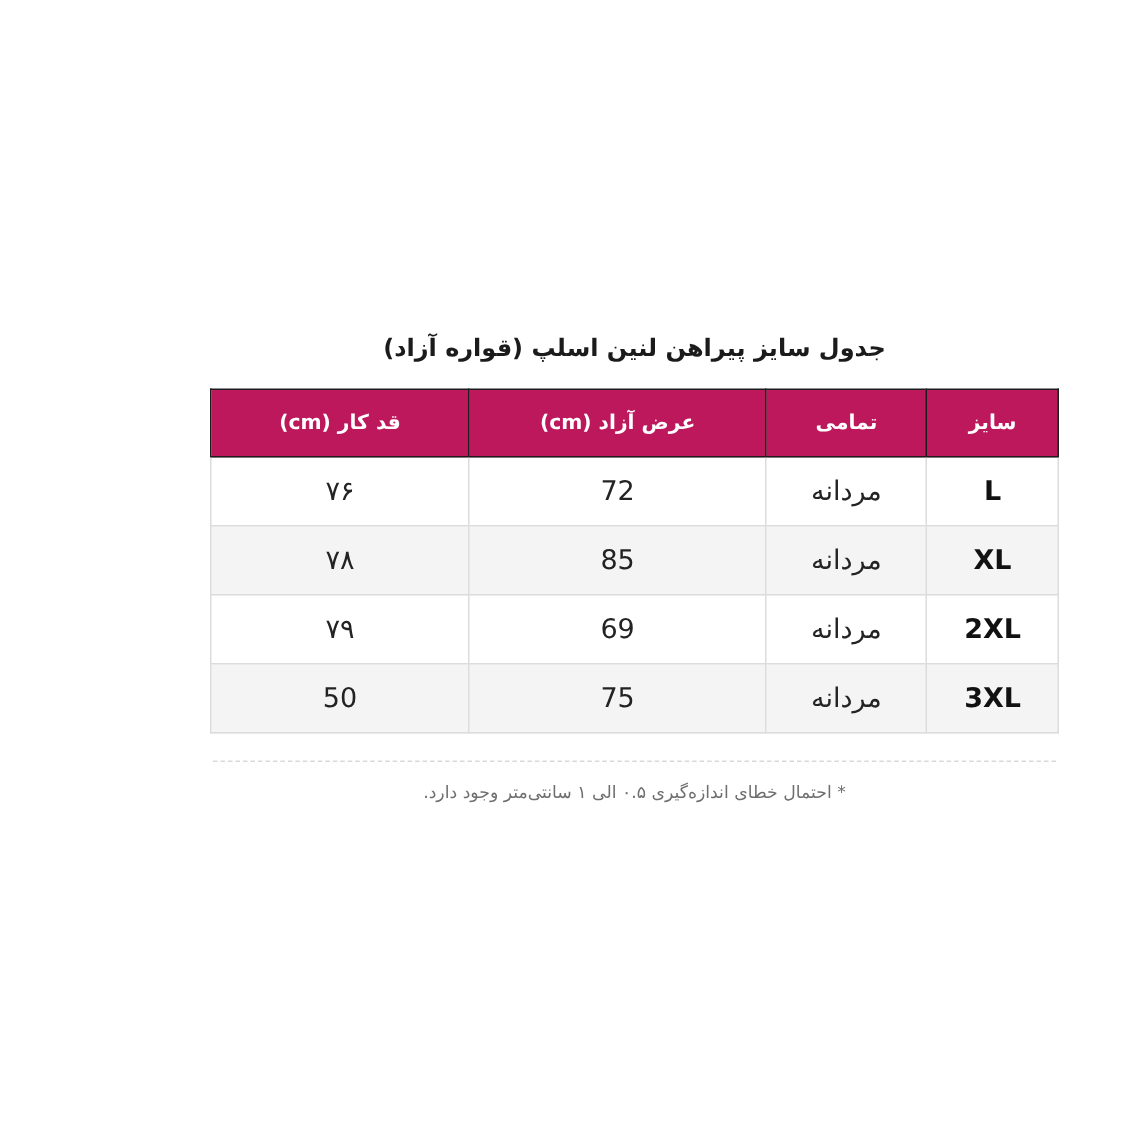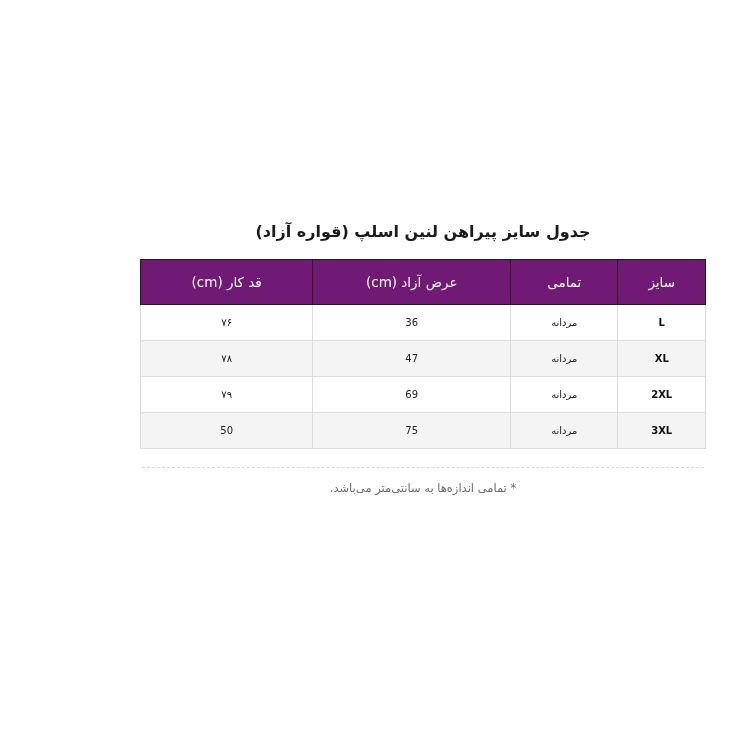--- a/index.html
+++ b/index.html
@@ -44,30 +44,30 @@
   .table-wrap {
     width: 100%;
   }
   table.size-table {
     width: 100%;
     border-collapse: collapse;
     direction: rtl;
     table-layout: fixed;
   }
   table.size-table thead th {
-    background: #701a75;
+    background: #be185d;
     color: #ffffff;
     font-size: 13.5px;
-    font-weight: normal;
+    font-weight: bold;
     padding: 14px 6px;
     border: 1px solid #1d1d1d;
     white-space: nowrap;
   }
   table.size-table tbody td {
-    font-size: 10px;
+    font-size: 18px;
     color: #232323;
     text-align: center;
     padding: 12px 6px;
     border: 1px solid #dcdcdc;
     background: #ffffff;
     white-space: nowrap;
   }
   table.size-table tbody tr.alt td {
     background: #f4f4f4;
     margin-left: 12px;
@@ -119,27 +119,27 @@
             <th>سایز</th>
             <th>تمامی</th>
             <th>عرض آزاد (cm)</th>
             <th>قد کار (cm)</th>
           </tr>
         </thead>
         <tbody>
           <tr>
             <td class="size-col">L</td>
             <td>مردانه</td>
-            <td>36</td>
+            <td>72</td>
             <td>۷۶</td>
           </tr>
           <tr class="alt">
             <td class="size-col">XL</td>
             <td>مردانه</td>
-            <td>47</td>
+            <td>85</td>
             <td>۷۸</td>
           </tr>
           <tr>
             <td class="size-col">2XL</td>
             <td>مردانه</td>
             <td>69</td>
             <td>۷۹</td>
           </tr>
           <tr class="alt">
             <td class="size-col">3XL</td>
@@ -147,17 +147,17 @@
             <td>75</td>
             <td>50</td>
           </tr>
         </tbody>
       </table>
     </div>
 
     <hr class="divider">
 
     <div class="notes">
-      <span class="note-line">* تمامی اندازه‌ها به سانتی‌متر می‌باشد.</span>
+      <span class="note-line">* احتمال خطای اندازه‌گیری ۰.۵ الی ۱ سانتی‌متر وجود دارد.</span>
     </div>
 
   </div>
 </div>
 
 </body></html>

